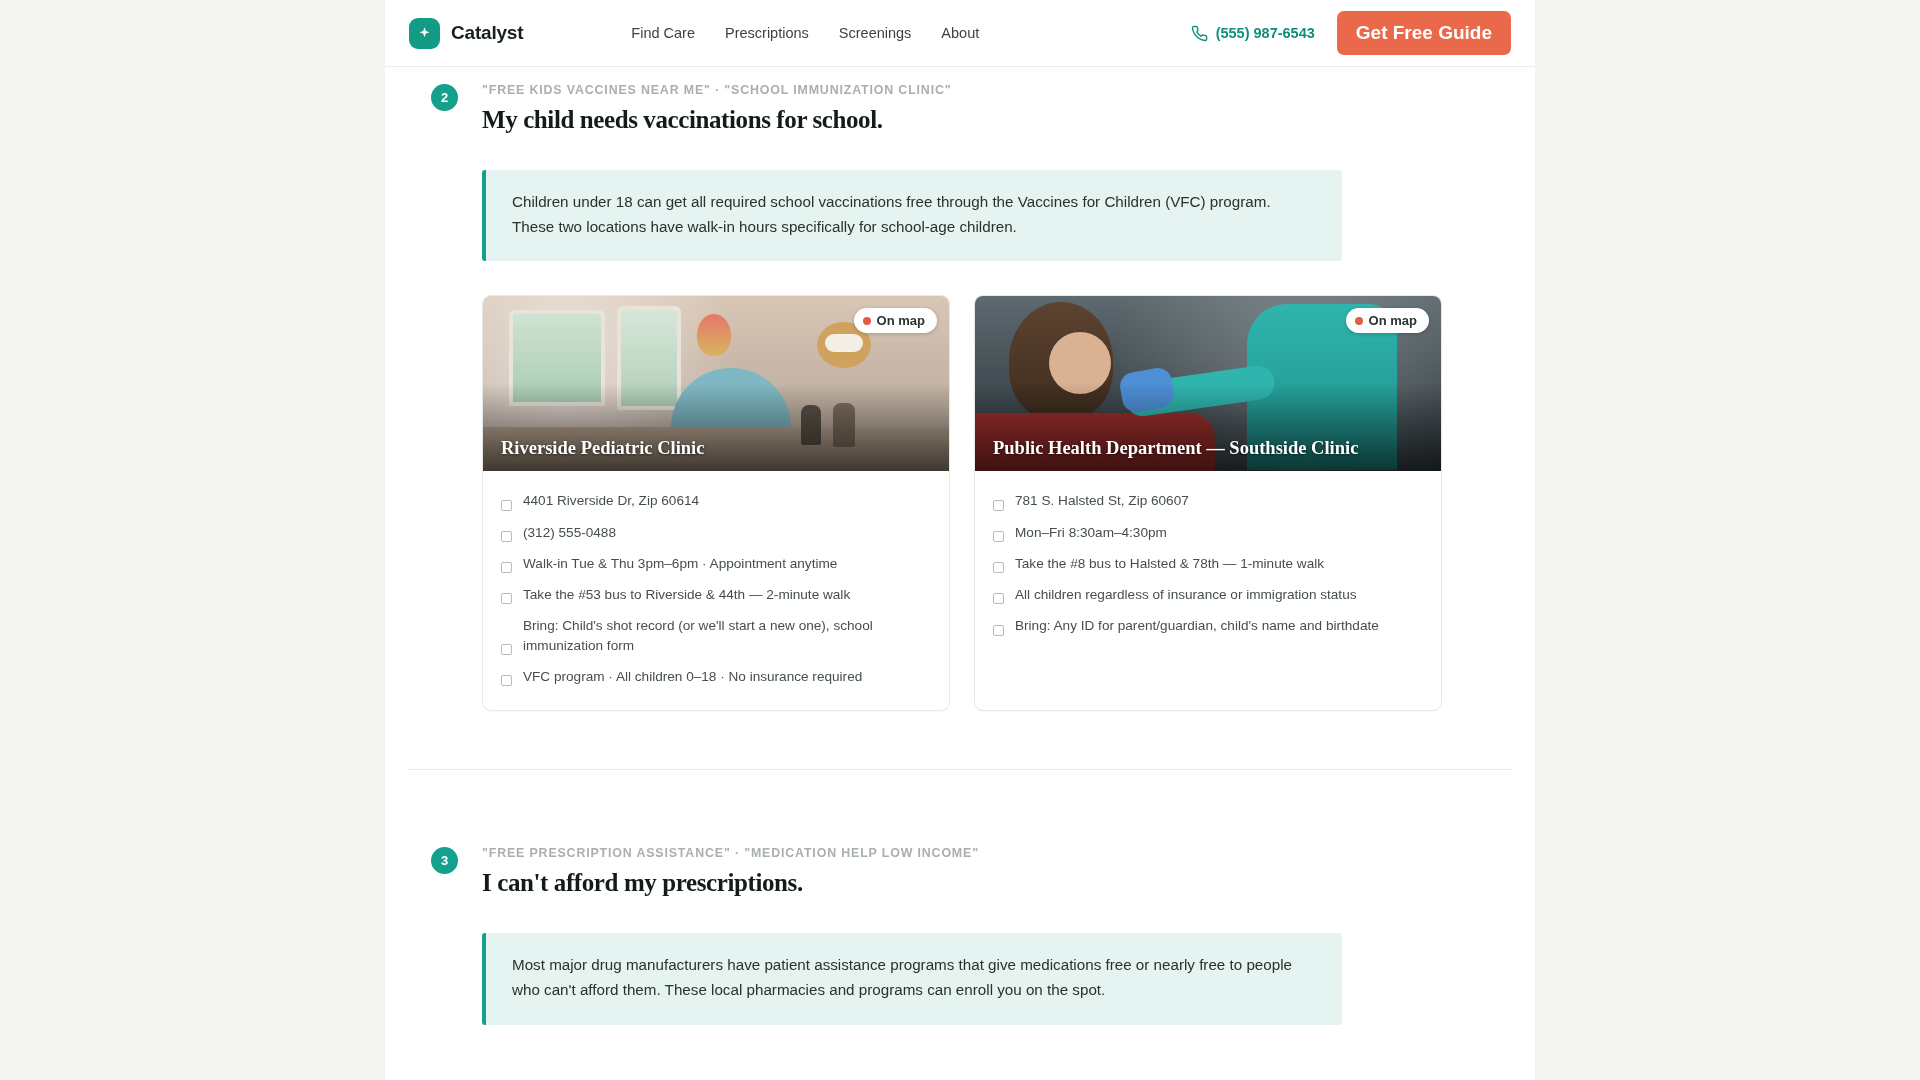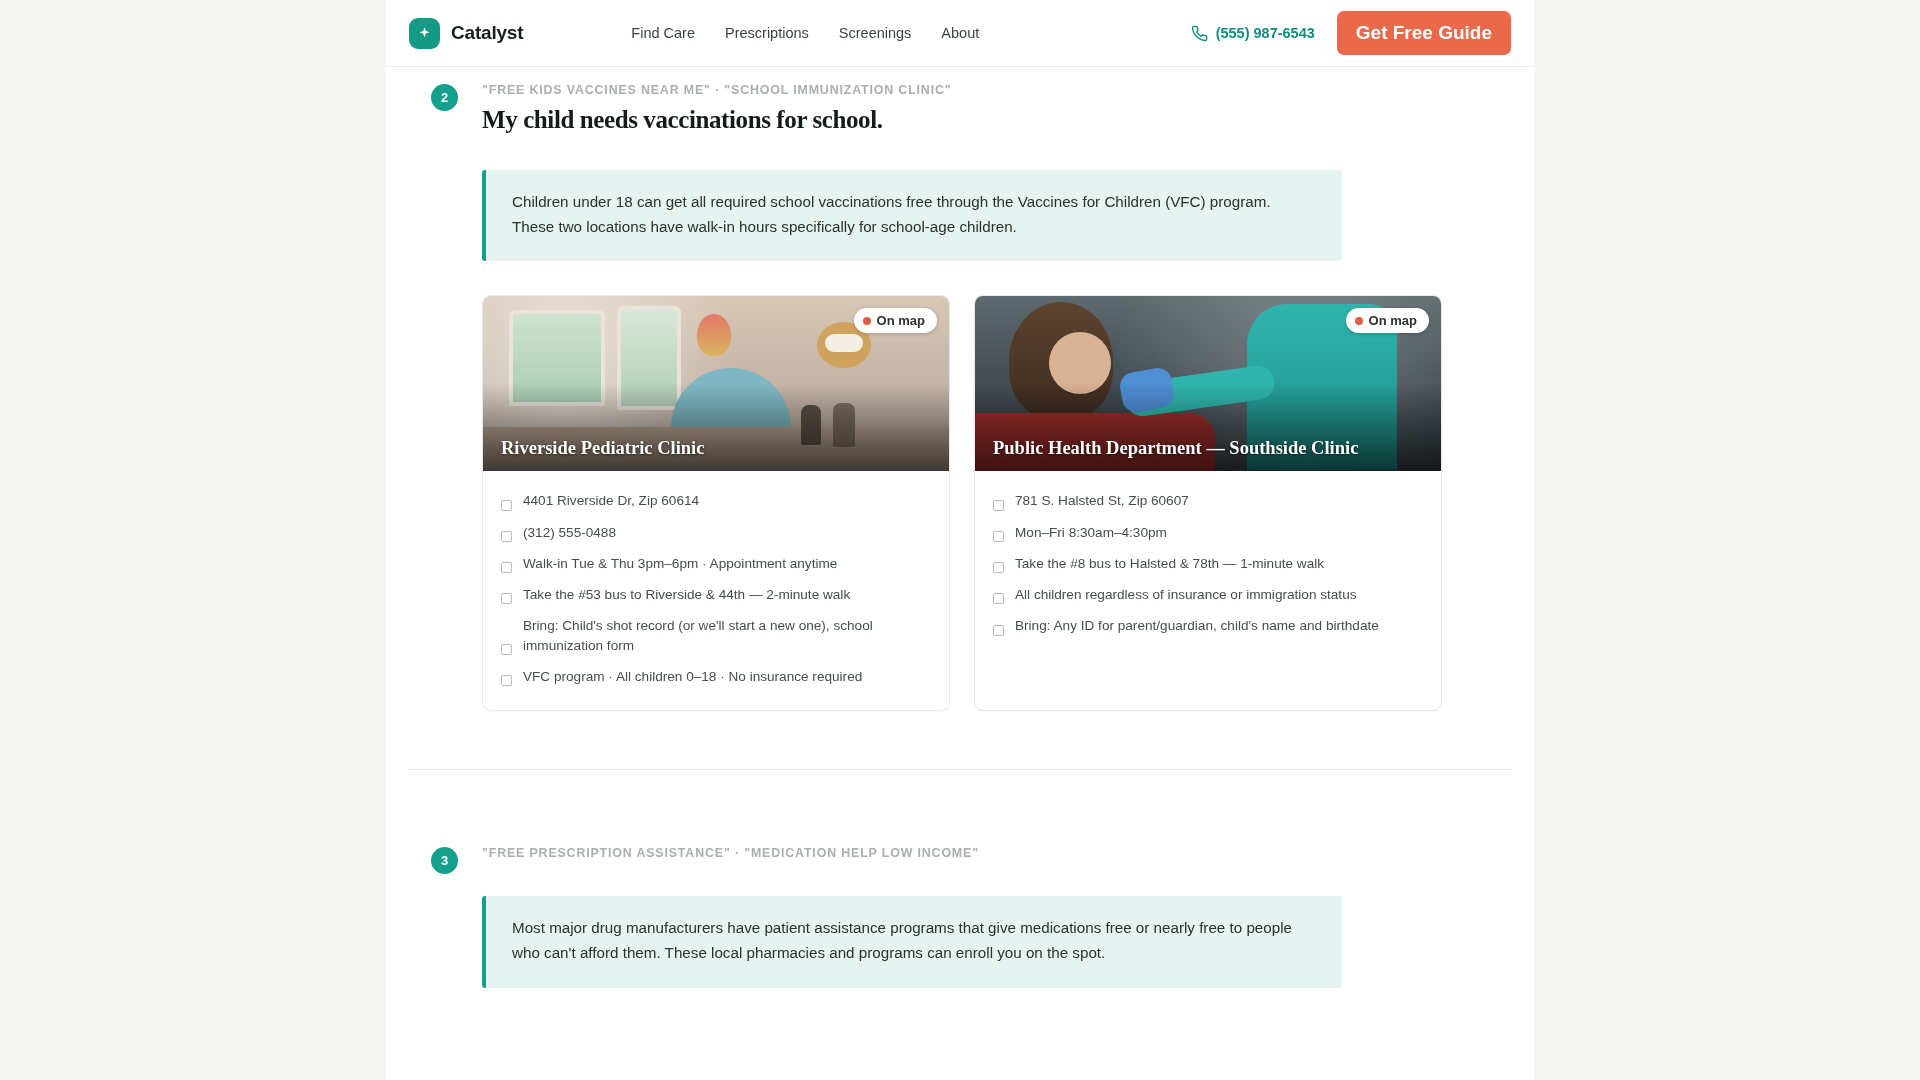--- a/index.html
+++ b/index.html
@@ -434,20 +434,21 @@
 
       </div>
 
       <div class="divider"></div>
     </div>
 
     <div class="section sec3-pad">
       <div class="section-head">
         <div class="step-badge">3</div>
         <div class="keyword-line">"FREE PRESCRIPTION ASSISTANCE" · "MEDICATION HELP LOW INCOME"</div>
+        <h2 class="section-title">I can't afford my prescriptions.</h2>
       </div>
 
       <div class="callout">
         <p>Most major drug manufacturers have patient assistance programs that give medications free or nearly free to people who can't afford them. These local pharmacies and programs can enroll you on the spot.</p>
       </div>
     </div>
 
   </div>
 
   <div class="site-header">

